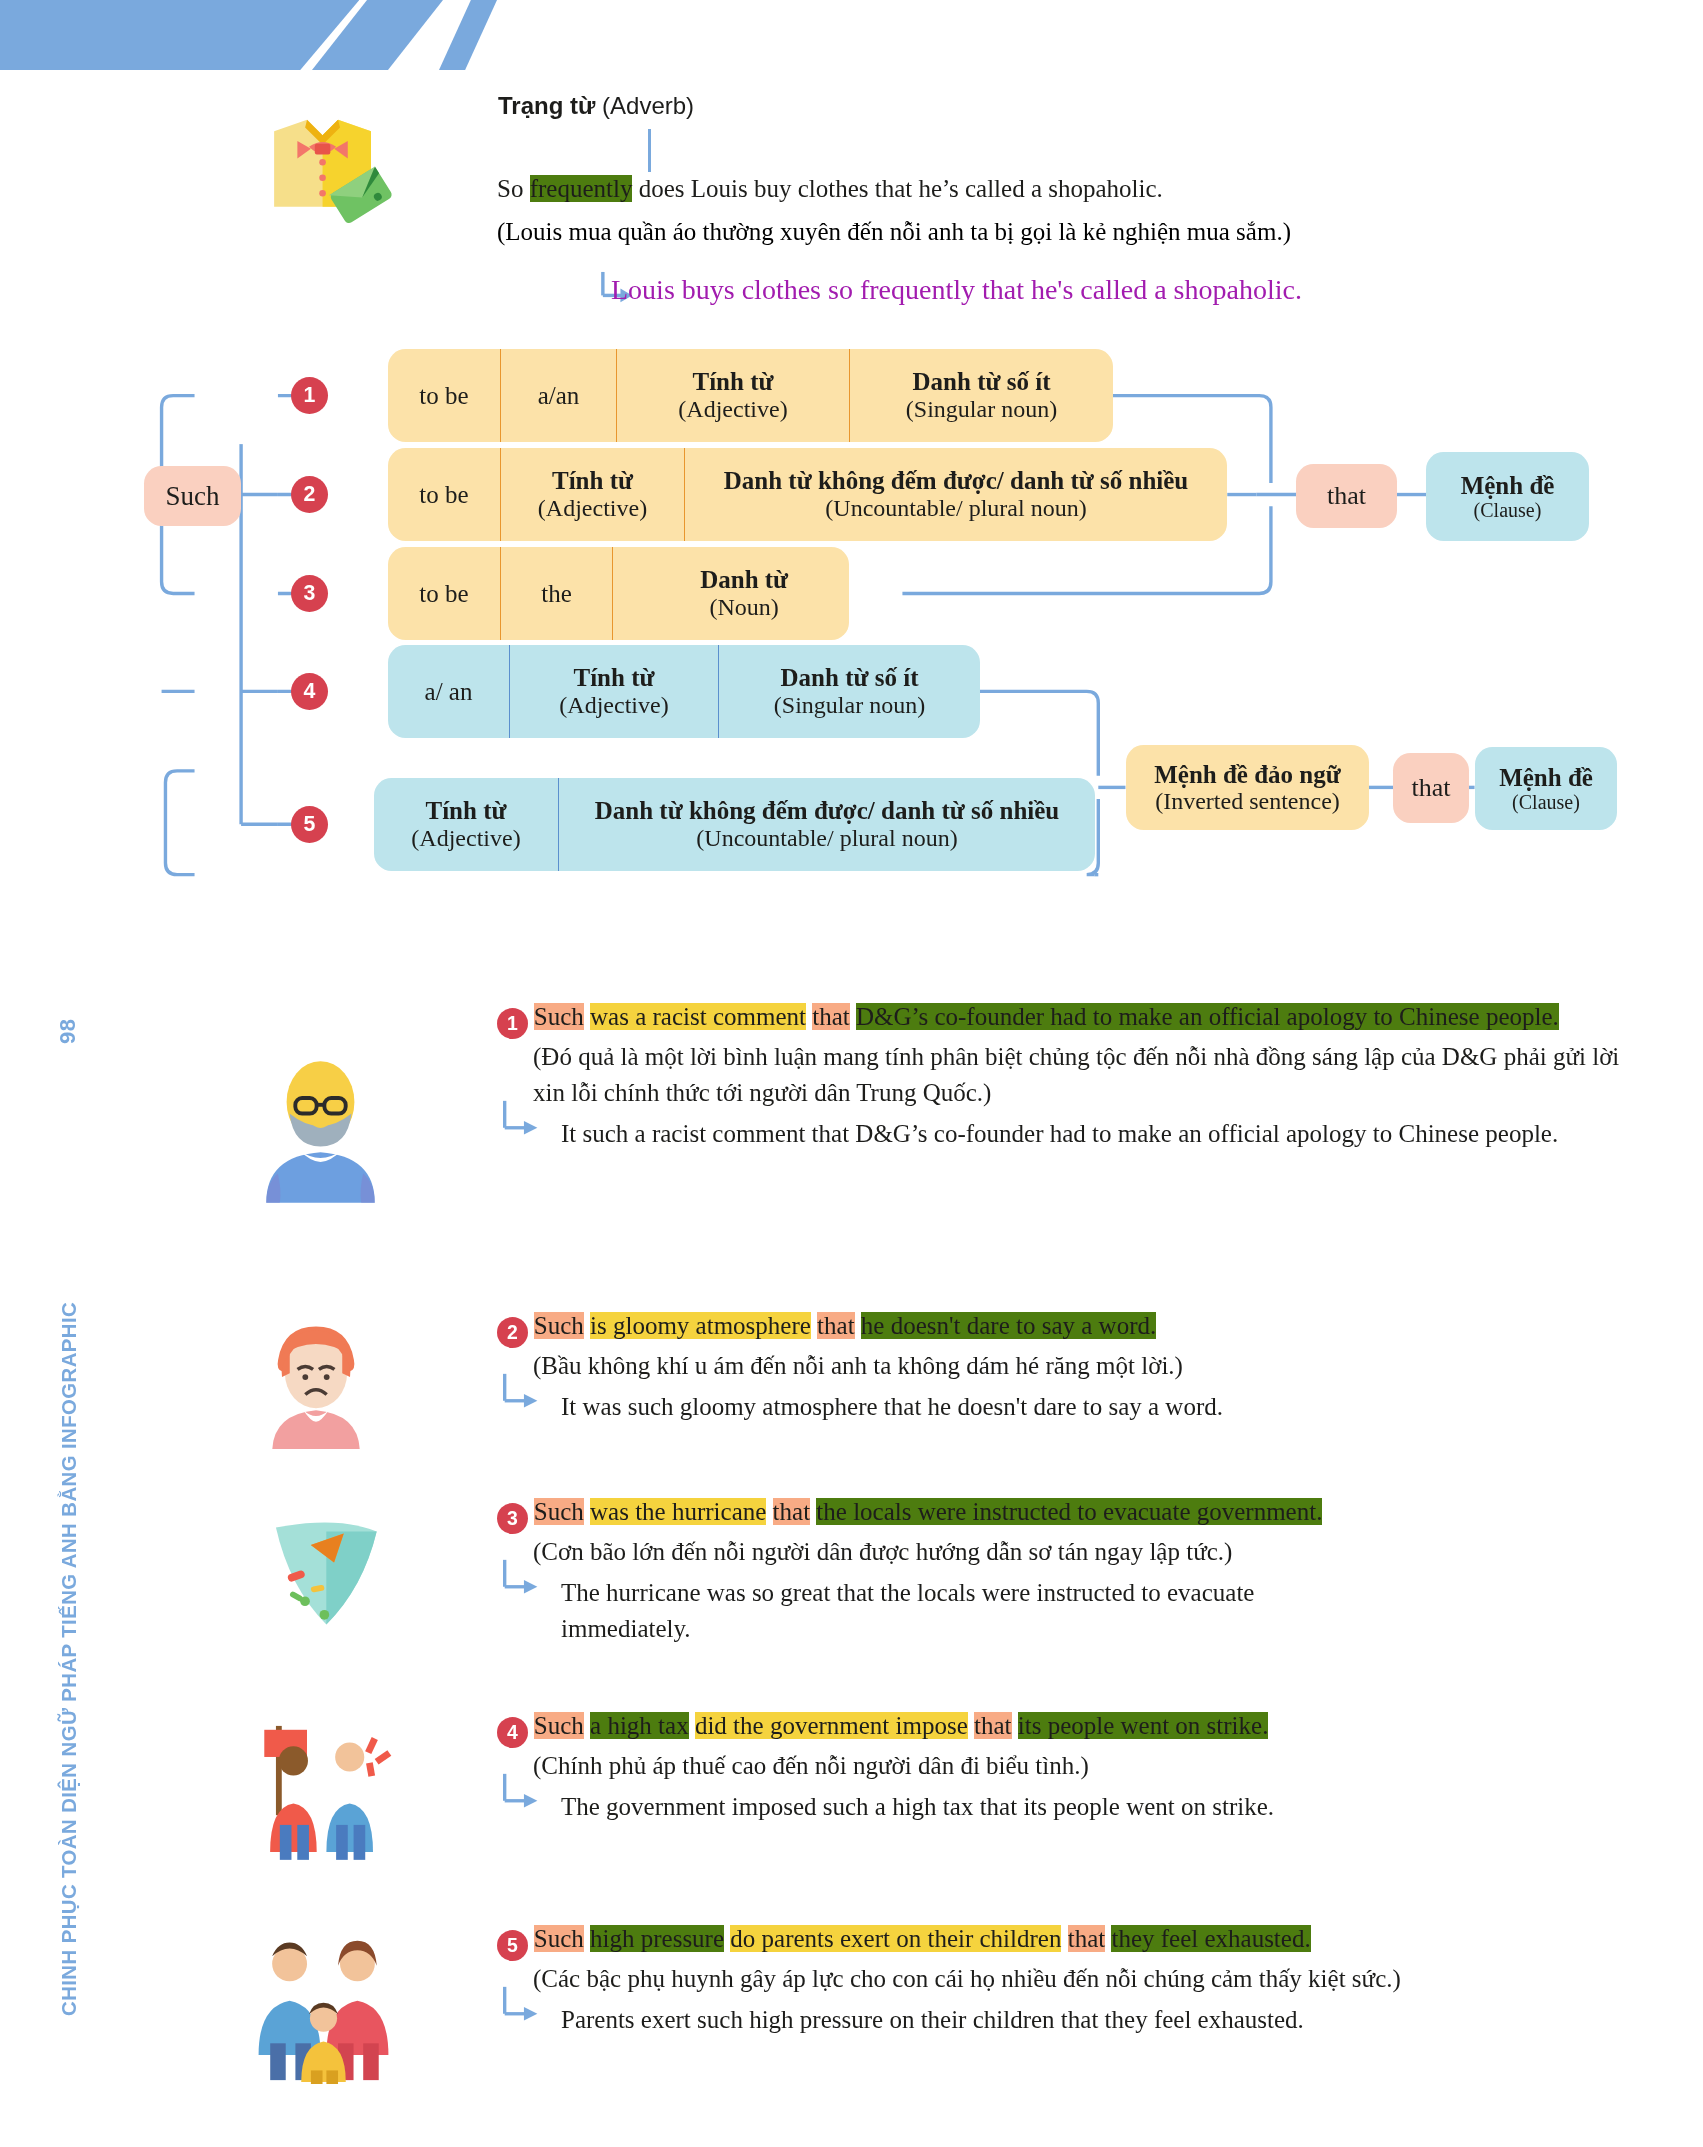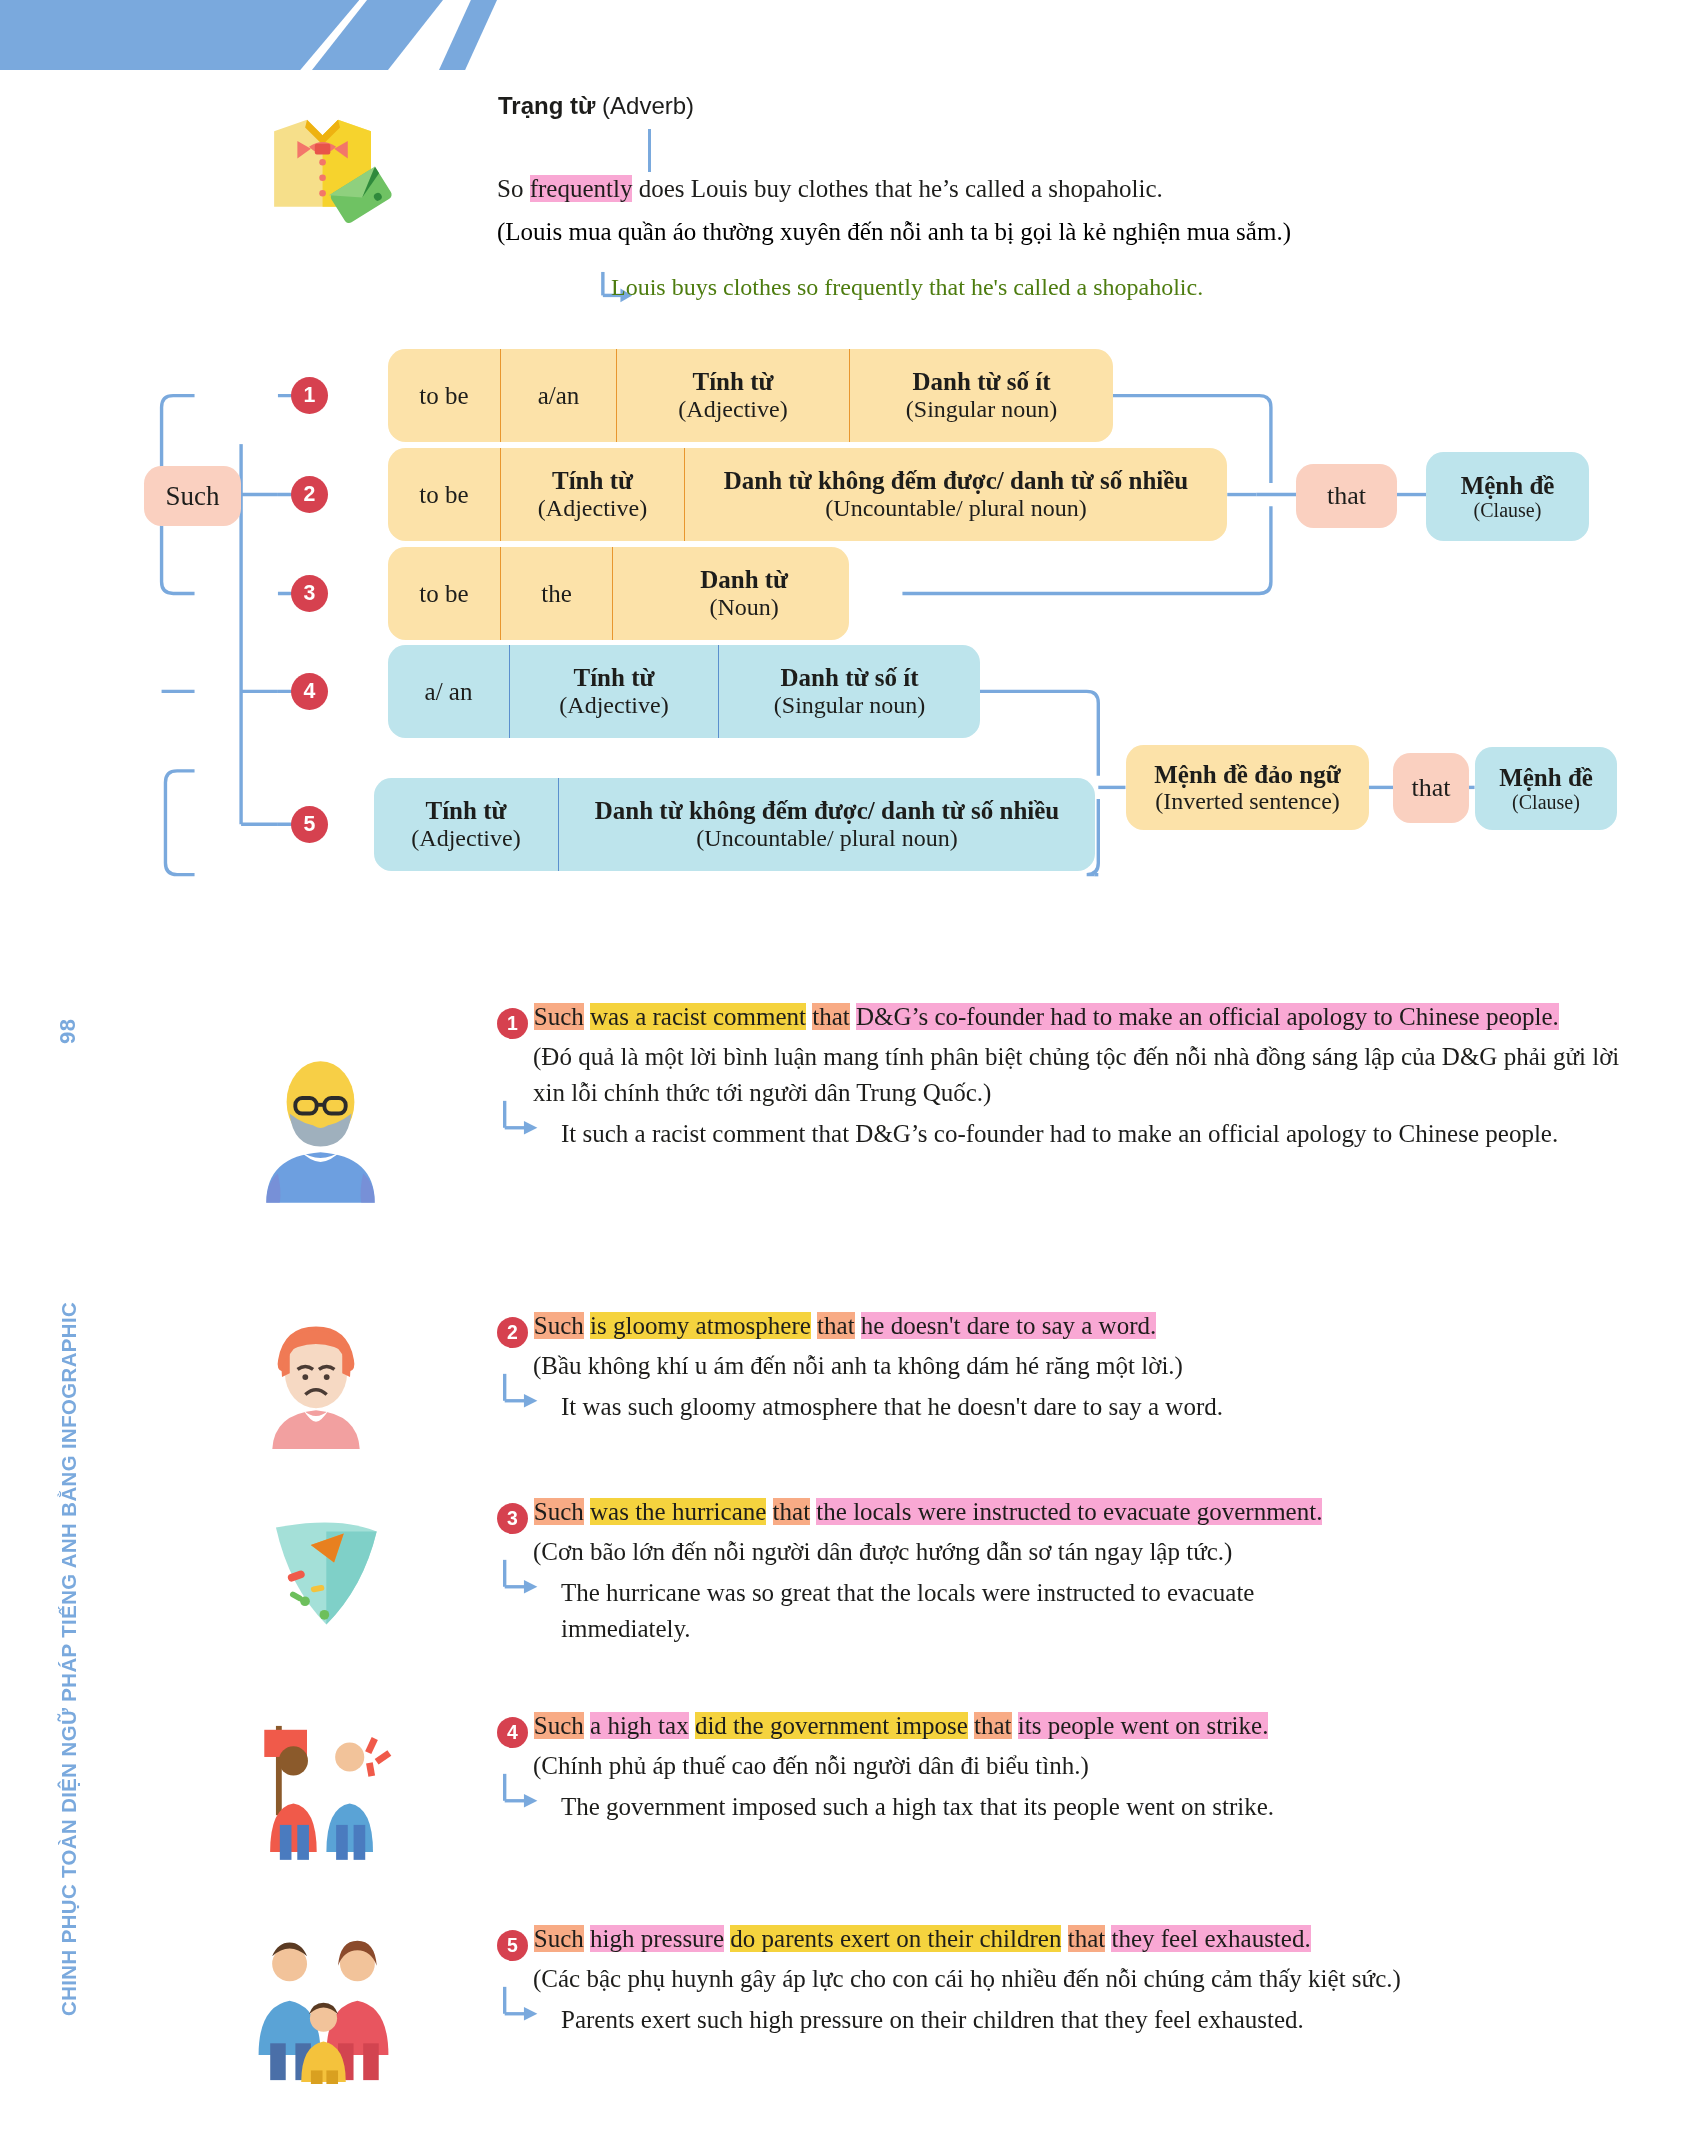--- a/index.html
+++ b/index.html
@@ -63,23 +63,23 @@
   .ex-top-line1{
     position:absolute;left:497px;top:175px;
     font-size:25px;color:#1d1d1b;white-space:nowrap;
   }
   .ex-top-line2{
     position:absolute;left:497px;top:218px;
     font-size:25px;color:#000000;white-space:nowrap;
   }
   .ex-top-arrowrow{
     position:absolute;left:611px;top:274px;
-    font-size:24px;color:#4d7c0f;white-space:nowrap;
-  }
-  .hl-blue{background:#f9a8d4;}
+    font-size:28px;color:#a21caf;white-space:nowrap;
+  }
+  .hl-blue{background:#4d7c0f;}
   .hl-yellow{background:#f5d33e;}
   .hl-orange{background:#f8ab85;}
   
   .tiny-connector{
     position:absolute;left:648px;top:129px;width:2.9px;height:43px;background:#7aa9dd;
   }
   
   .bent-arrow{position:absolute;}
   
   #diagram{position:absolute;left:0;top:320px;width:1704px;height:640px;}

